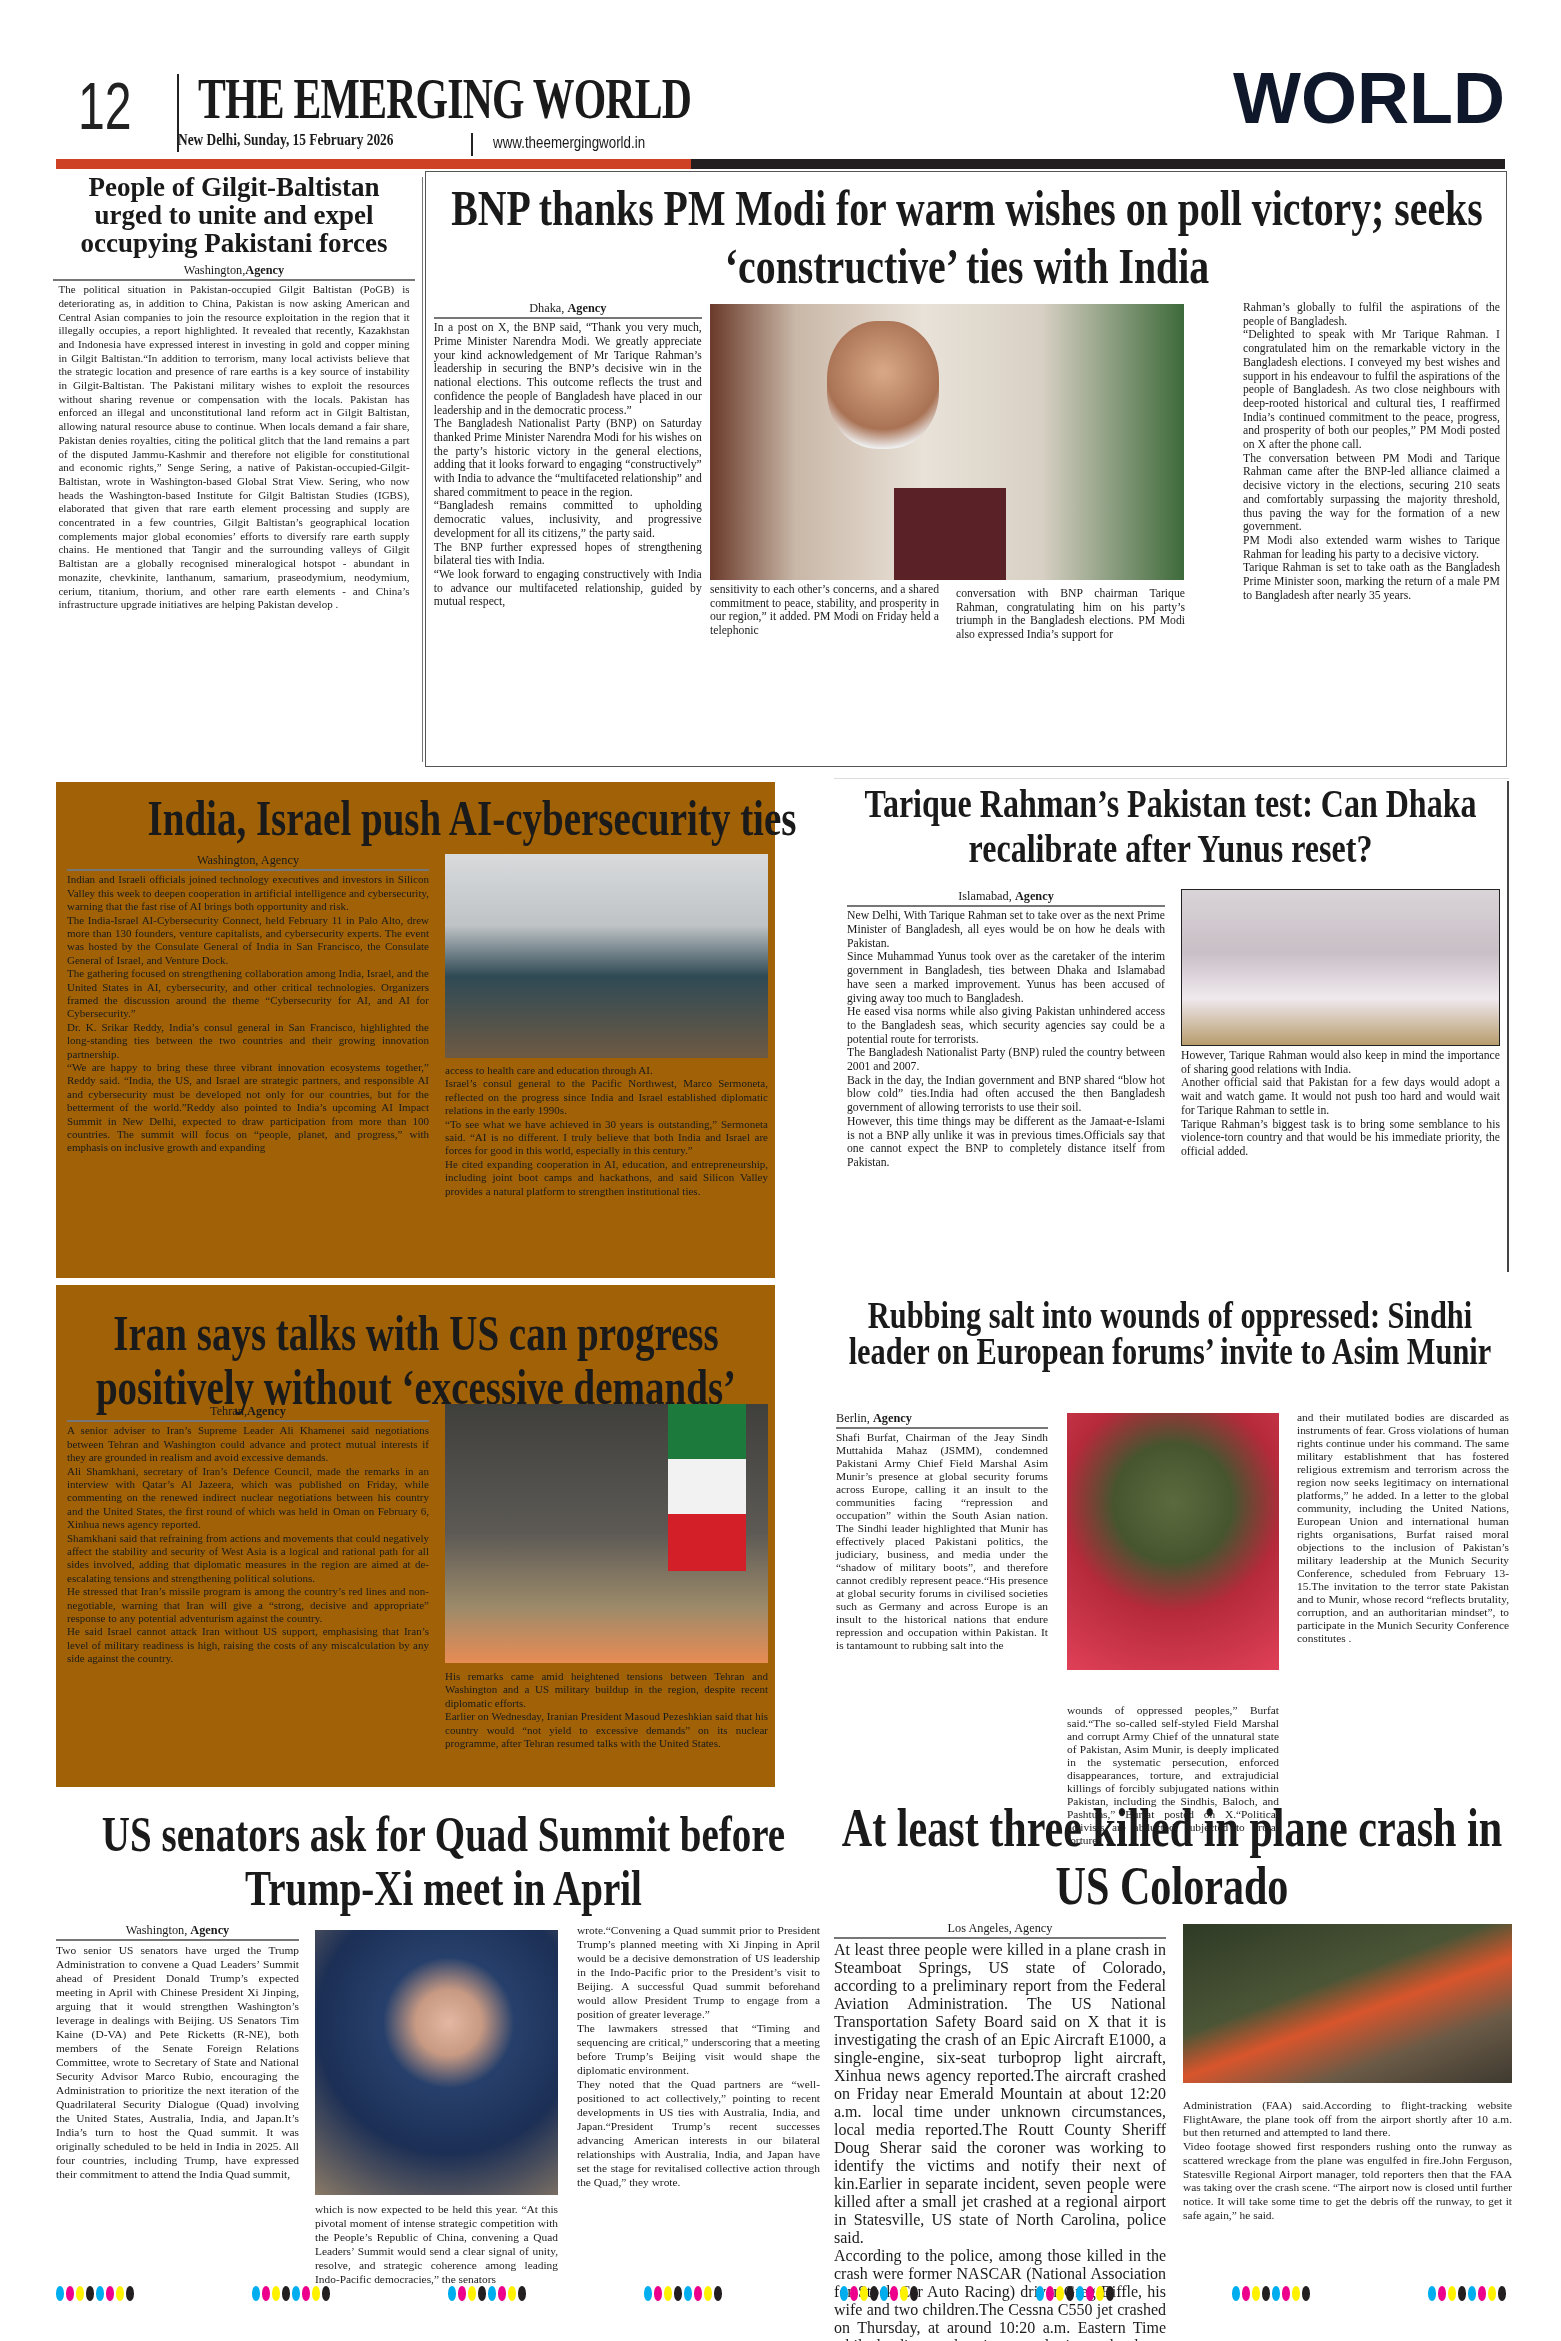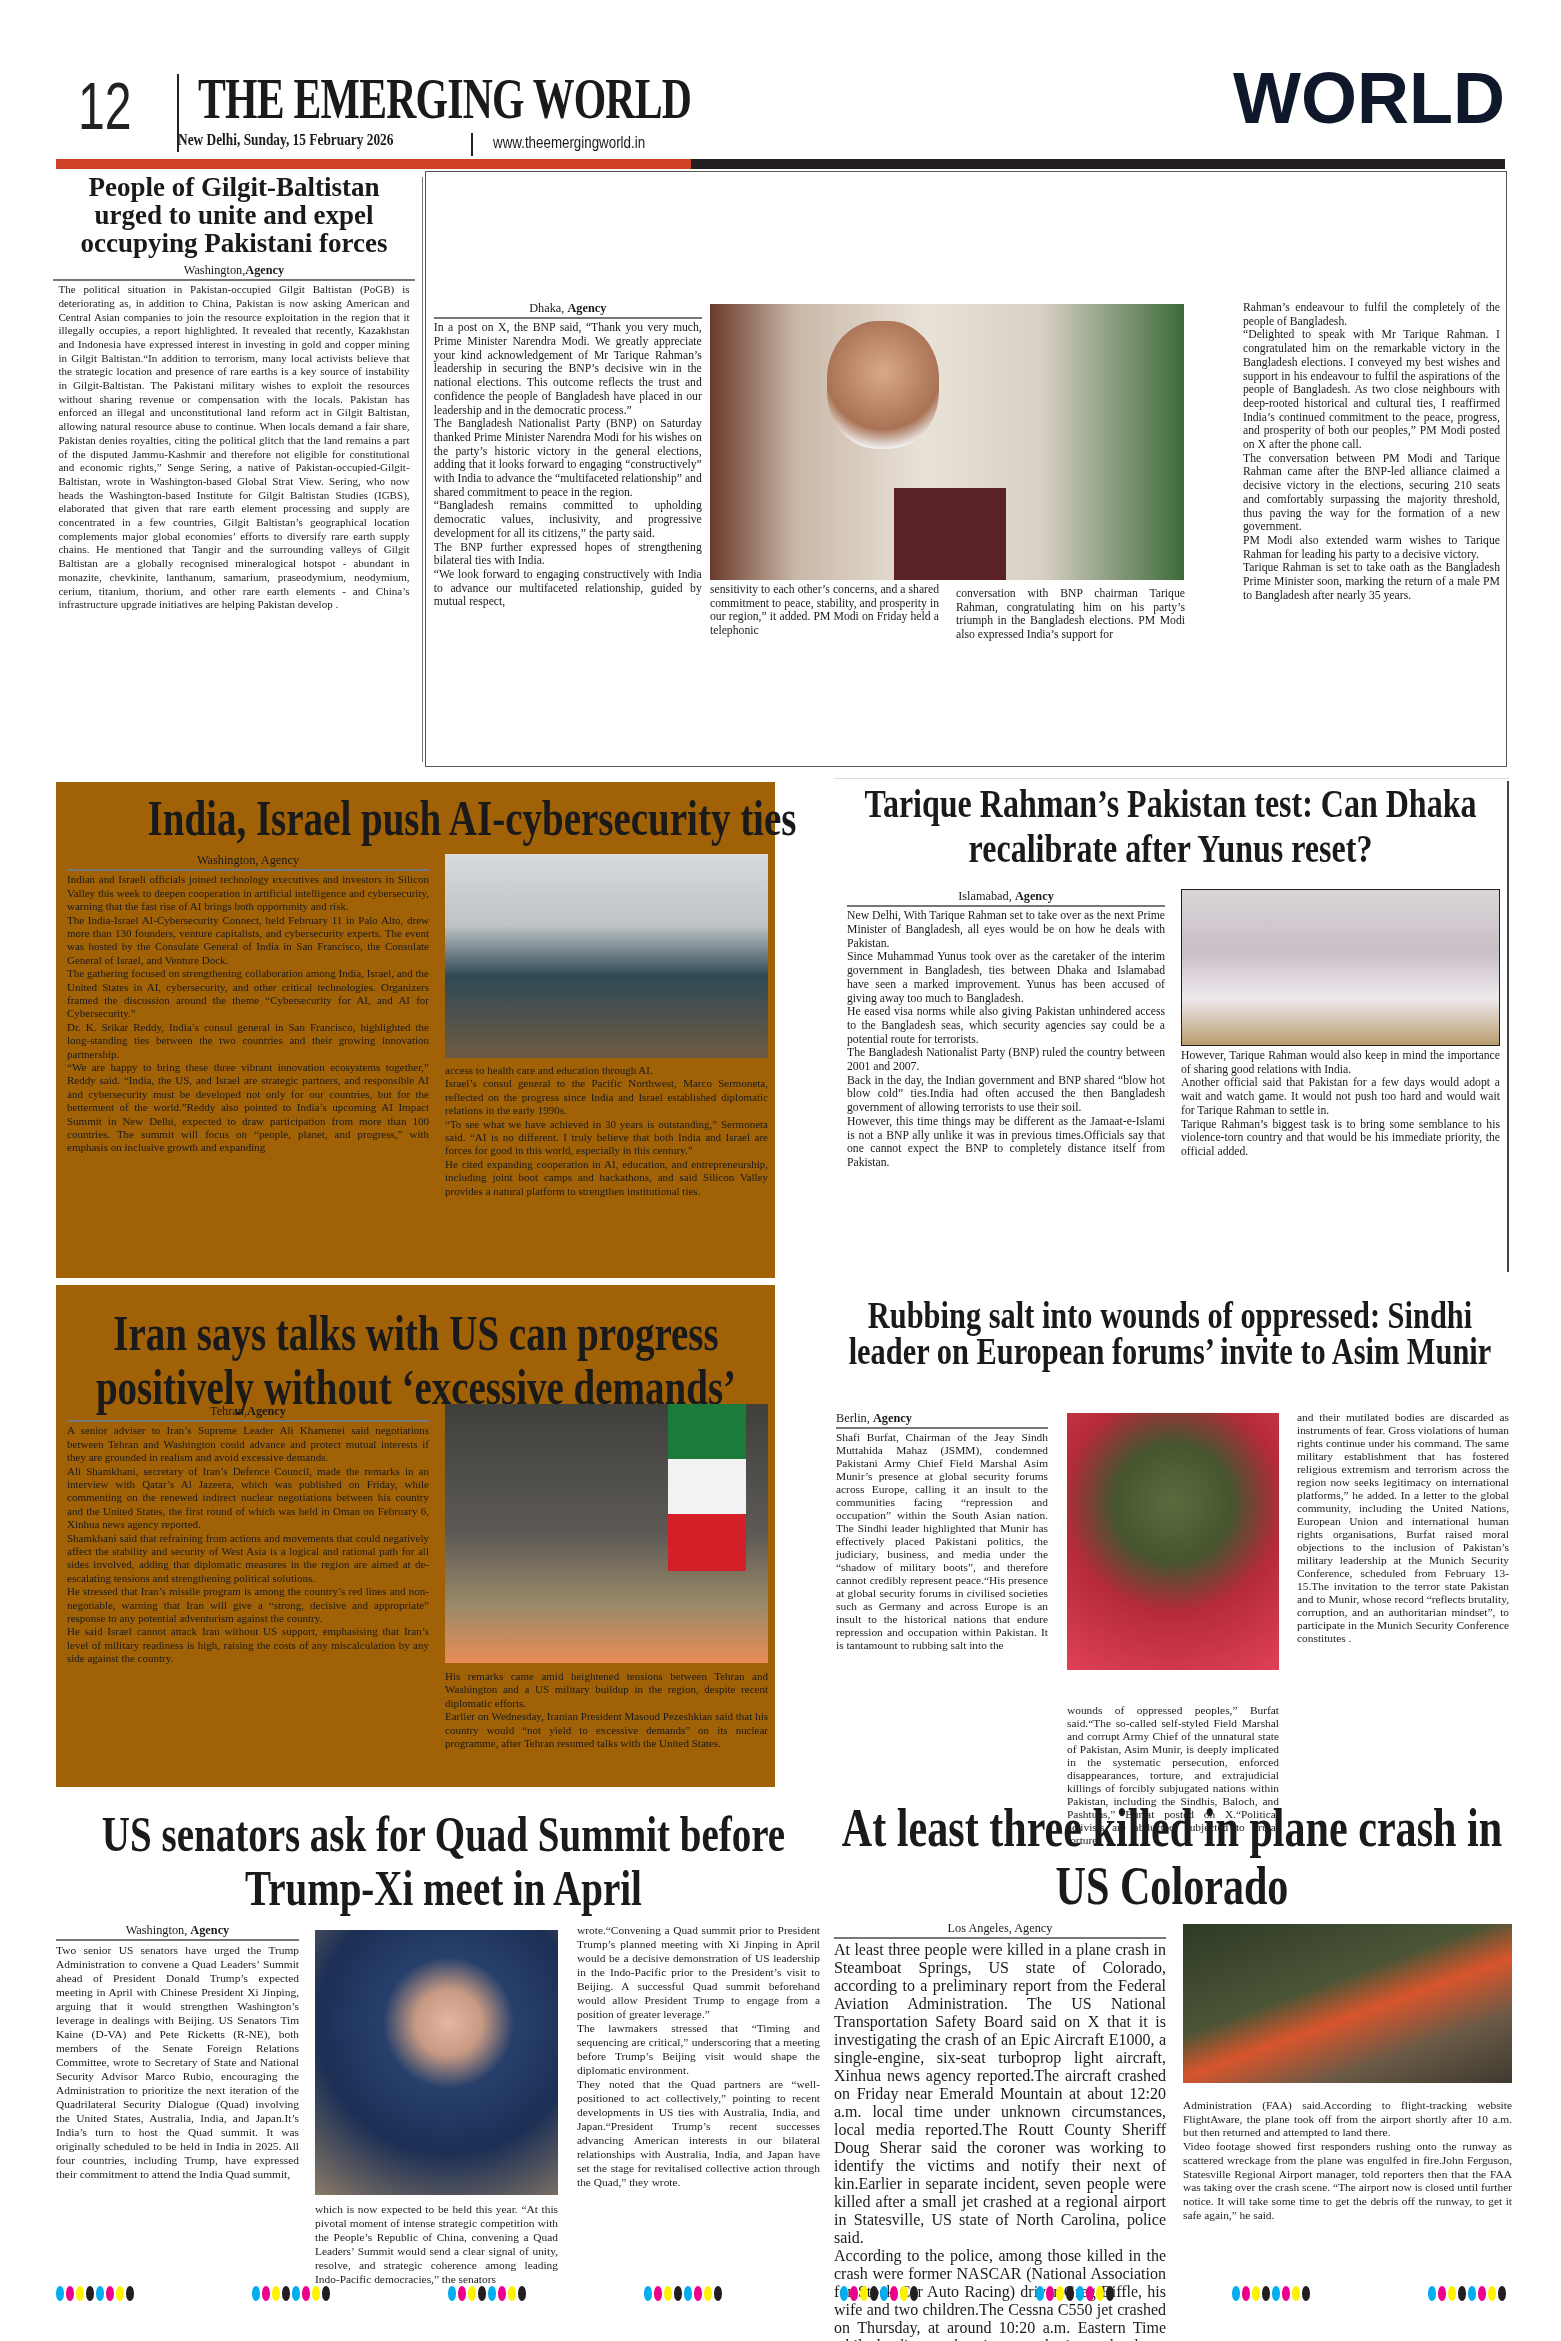--- a/index.html
+++ b/index.html
@@ -38,38 +38,39 @@
 <div class="abs bar-black"></div>
 
 <section class="abs" style="left:53px;top:173px;width:362px;height:591px">
   <h2 class="head" style="font-size:27px;white-space:normal;line-height:1.04;padding:0 5.6px">People of Gilgit-Baltistan urged to unite and expel occupying Pakistani forces</h2>
   <div class="dateline" style="margin-top:5.6px"><span>Washington,</span><b>Agency</b></div>
   <div class="body" style="font-size:11.4px;line-height:13.7px;transform:scaleX(.97)">The political situation in Pakistan-occupied Gilgit Baltistan (PoGB) is deteriorating as, in addition to China, Pakistan is now asking American and Central Asian companies to join the resource exploitation in the region that it illegally occupies, a report highlighted. It revealed that recently, Kazakhstan and Indonesia have expressed interest in investing in gold and copper mining in Gilgit Baltistan.“In addition to terrorism, many local activists believe that the strategic location and presence of rare earths is a key source of instability in Gilgit-Baltistan. The Pakistani military wishes to exploit the resources without sharing revenue or compensation with the locals. Pakistan has enforced an illegal and unconstitutional land reform act in Gilgit Baltistan, allowing natural resource abuse to continue. When locals demand a fair share, Pakistan denies royalties, citing the political glitch that the land remains a part of the disputed Jammu-Kashmir and therefore not eligible for constitutional and economic rights,” Senge Sering, a native of Pakistan-occupied-Gilgit-Baltistan, wrote in Washington-based Global Strat View. Sering, who now heads the Washington-based Institute for Gilgit Baltistan Studies (IGBS), elaborated that given that rare earth element processing and supply are concentrated in a few countries, Gilgit Baltistan’s geographical location complements major global economies’ efforts to diversify rare earth supply chains. He mentioned that Tangir and the surrounding valleys of Gilgit Baltistan are a globally recognised mineralogical hotspot - abundant in monazite, chevkinite, lanthanum, samarium, praseodymium, neodymium, cerium, titanium, thorium, and other rare earth elements - and China’s infrastructure upgrade initiatives are helping Pakistan develop .</div>
 </section>
 <div class="abs" style="left:422px;top:177px;width:1.1px;height:585px;background:#777"></div>
 
 <section class="abs border-box" style="left:425px;top:171px;width:1082px;height:596px">
+  <h1 class="head" style="font-size:51px;line-height:58px;margin-top:6.7px"><span class="cond" style="transform:scaleX(.78);white-space:normal;width:1338px;margin-left:-128px">BNP thanks PM Modi for warm wishes on poll victory; seeks ‘constructive’ ties with India</span></h1>
   <div class="abs" style="left:7.8px;top:129px;width:268px">
     <div class="dateline" style="font-size:12.3px"><span>Dhaka,</span> <b>Agency</b></div>
     <div class="body">
       <p>In a post on X, the BNP said, “Thank you very much, Prime Minister Narendra Modi. We greatly appreciate your kind acknowledgement of Mr Tarique Rahman’s leadership in securing the BNP’s decisive win in the national elections. This outcome reflects the trust and confidence the people of Bangladesh have placed in our leadership and in the democratic process.”</p>
         <p>The Bangladesh Nationalist Party (BNP) on Saturday thanked Prime Minister Narendra Modi for his wishes on the party’s historic victory in the general elections, adding that it looks forward to engaging “constructively” with India to advance the “multifaceted relationship” and shared commitment to peace in the region.</p>
         <p>“Bangladesh remains committed to upholding democratic values, inclusivity, and progressive development for all its citizens,” the party said.</p>
         <p>The BNP further expressed hopes of strengthening bilateral ties with India.</p>
         <p>“We look forward to engaging constructively with India to advance our multifaceted relationship, guided by mutual respect,</p>
     </div>
   </div>
   <div class="abs photo" style="left:284px;top:132px;width:474px;height:276px;background:linear-gradient(90deg,#6a3a2a 0%,#c9b7a7 18%,#e9e2d8 45%,#d8d0c4 70%,#3d6a3a 100%)">
     <div style="position:absolute;left:117px;top:16.7px;width:112px;height:128px;border-radius:45%;background:radial-gradient(circle at 50% 40%,#d9a987,#a97254 60%,#eee 80%)"></div>
     <div style="position:absolute;left:184px;top:184px;width:112px;height:92px;background:#5a2226"></div>
   </div>
   <div class="abs body" style="left:284px;top:411px;width:229px">sensitivity to each other’s concerns, and a shared commitment to peace, stability, and prosperity in our region,” it added. PM Modi on Friday held a telephonic</div>
   <div class="abs body" style="left:530px;top:415px;width:229px">conversation with BNP chairman Tarique Rahman, congratulating him on his party’s triumph in the Bangladesh elections. PM Modi also expressed India’s support for</div>
   <div class="abs body" style="left:817px;top:129px;width:257px">
-    <p>Rahman’s endeavour to fulfil the completely of the people of Bangladesh.</p>
+    <p>Rahman’s globally to fulfil the aspirations of the people of Bangladesh.</p>
       <p>“Delighted to speak with Mr Tarique Rahman. I congratulated him on the remarkable victory in the Bangladesh elections. I conveyed my best wishes and support in his endeavour to fulfil the aspirations of the people of Bangladesh. As two close neighbours with deep-rooted historical and cultural ties, I reaffirmed India’s continued commitment to the peace, progress, and prosperity of both our peoples,” PM Modi posted on X after the phone call.</p>
       <p>The conversation between PM Modi and Tarique Rahman came after the BNP-led alliance claimed a decisive victory in the elections, securing 210 seats and comfortably surpassing the majority threshold, thus paving the way for the formation of a new government.</p>
       <p>PM Modi also extended warm wishes to Tarique Rahman for leading his party to a decisive victory.</p>
       <p>Tarique Rahman is set to take oath as the Bangladesh Prime Minister soon, marking the return of a male PM to Bangladesh after nearly 35 years.</p>
   </div>
 </section>
 
 <section class="abs bluebox" style="left:56px;top:782px;width:719px;height:496px">
   <h2 class="head" style="font-size:50px;margin-top:11px"><span class="cond" style="transform:scaleX(.78)">India, Israel push AI-cybersecurity ties</span></h2>
   <div class="abs" style="left:11px;top:71px;width:362px">

